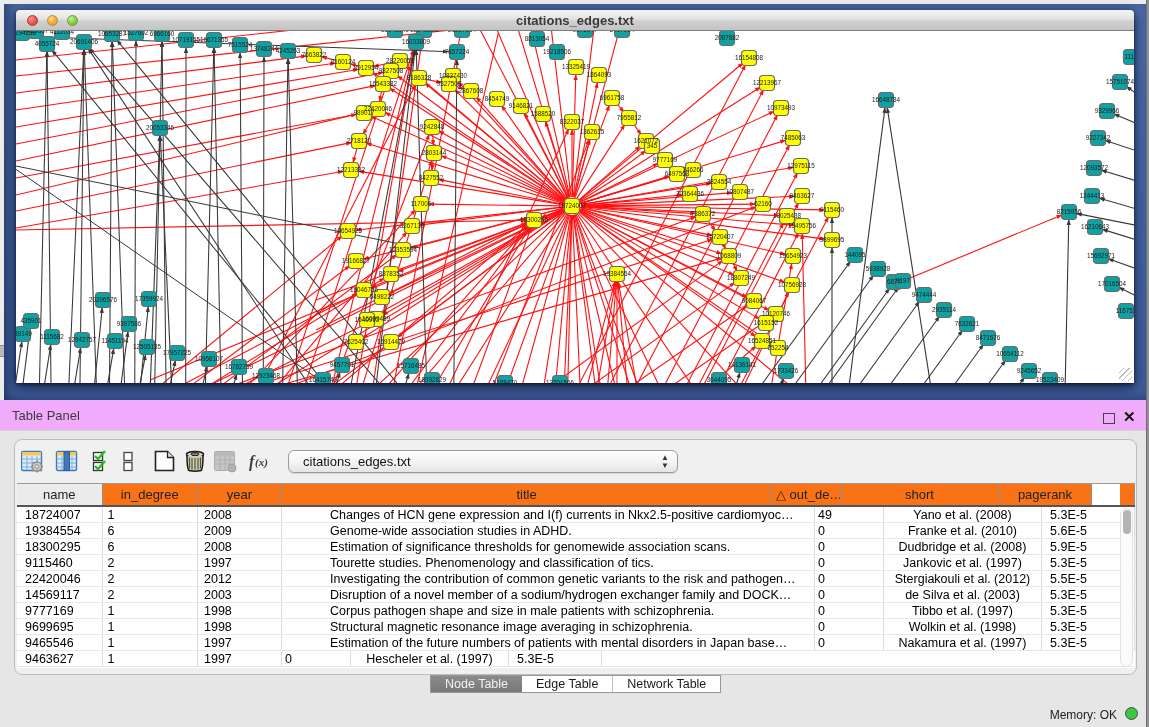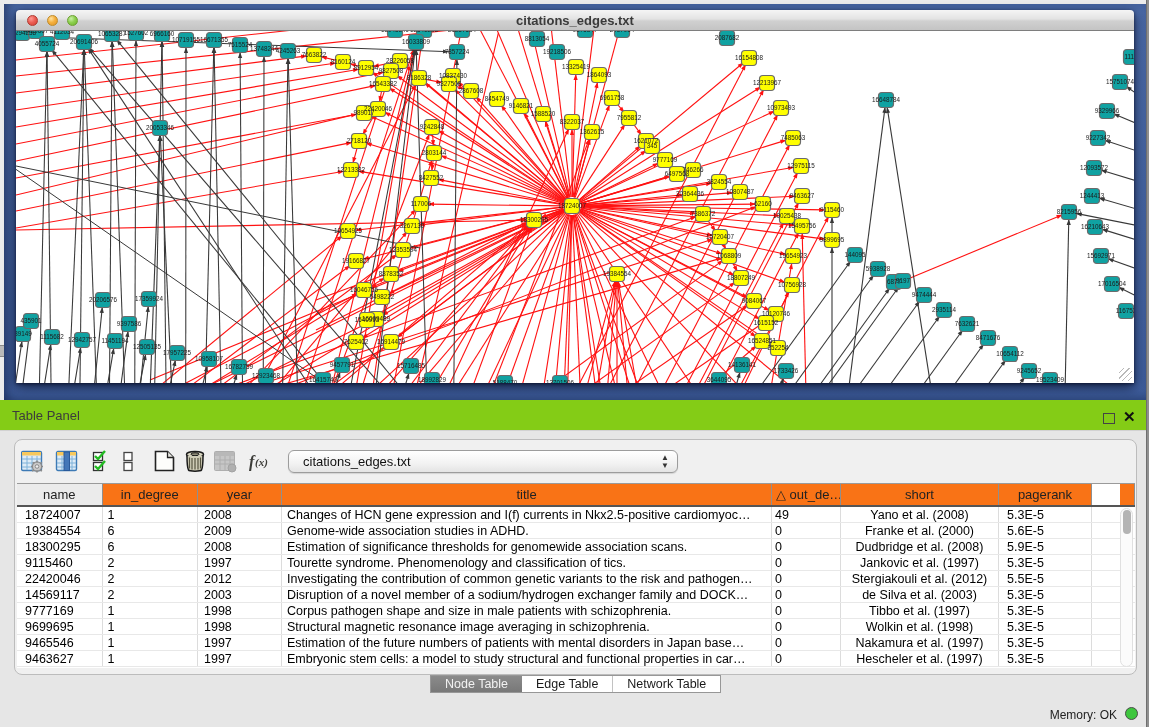--- a/index.html
+++ b/index.html
@@ -23,21 +23,21 @@
 .tl { position:absolute; top:4.5px; width:11px; height:11px; border-radius:50%; }
 #tl1 { left:11px; background:radial-gradient(circle at 35% 30%, #ff9a93 0%, #ec5f55 45%, #d33c30 100%); border:0.5px solid #b03a30;}
 #tl2 { left:31px; background:radial-gradient(circle at 35% 30%, #ffe3a0 0%, #f5b03e 45%, #df9328 100%); border:0.5px solid #c08b28;}
 #tl3 { left:51px; background:radial-gradient(circle at 35% 30%, #c9efa8 0%, #8ed04f 45%, #6cb42d 100%); border:0.5px solid #6da033;}
 #canvas { position:absolute; left:0; top:21px; width:1118px; height:352px;
   background:#ffffff; overflow:hidden; }
 #grip { position:absolute; right:2px; bottom:2px; width:13px; height:13px;
   background:repeating-linear-gradient(135deg, transparent 0 3px, #b9b9b9 3px 4px); }
 
 #panelbar { position:absolute; left:0; top:400px; width:1149px; height:31px;
-  background:#84cc16; border-bottom:1px solid #d2d2d2; }
+  background:#f0abfc; border-bottom:1px solid #d2d2d2; }
 #panelbar .t { position:absolute; left:12px; top:8px; font-size:13px; color:#3c3c3c; }
 #float-ic { position:absolute; left:1103px; top:413px; width:12px; height:11px;
   border:1.5px solid #444; }
 #close-ic { position:absolute; left:1123px; top:408px; font-size:15px; font-weight:bold; color:#111; }
 
 #container { position:absolute; left:14px; top:439px; width:1123px; height:236px;
   background:#f0f0f0; border:1px solid #bcbcbc; border-radius:8px; }
 
 
 .ic { position:absolute; top:450px; }
@@ -55,21 +55,21 @@
 #thead div { background:#f97316; border-right:1px solid #8f8f8f; text-align:center;
   line-height:21px; overflow:hidden; white-space:nowrap; }
 #thead .h0 { background:#ebebeb; }
 #tbody { position:absolute; left:17px; top:507px; width:1118px; height:161px;
   background:#fff; overflow:hidden; font-size:12.5px; color:#000; }
 .tr { display:flex; height:16px; line-height:16px; border-bottom:1px solid #e8e8e8; }
 .tr div { overflow:hidden; white-space:nowrap; border-right:1px solid #dcdcdc; }
 .c0 { width:85.5px; padding-left:8px; }
 .c1 { width:95.5px; padding-left:5px; }
 .c2 { width:84px;  padding-left:6px; }
-.c3 { width:490px; padding-left:5px; }
+.c3 { width:490px; padding-left:5px;margin-left:43px; }
 .c4 { width:69px;  padding-left:3px; }
 .c5 { width:158px; text-align:center; }
 .c6 { width:93px;  padding-left:8px; }
 #sb { position:absolute; left:1120px; top:508px; width:13px; height:159px;
   background:#fbfbfb; border:1px solid #e0e0e0; border-radius:7px; }
 #sb .thumb { position:absolute; left:1.5px; top:1px; width:8px; height:24px;
   background:#b4b4b4; border-radius:5px; }
 
 
 #tabs { position:absolute; left:430px; top:675px; height:18px; display:flex;
@@ -939,37 +939,37 @@
         <div class="c4">49</div>
         <div class="c5">Yano et al. (2008)</div>
         <div class="c6">5.3E-5</div>
       </div>
       <div class="tr">
         <div class="c0">19384554</div>
         <div class="c1">6</div>
         <div class="c2">2009</div>
         <div class="c3">Genome-wide association studies in ADHD.</div>
         <div class="c4">0</div>
-        <div class="c5">Franke et al. (2000)</div>
+        <div class="c5">Franke et al. (2010)</div>
         <div class="c6">5.6E-5</div>
       </div>
       <div class="tr">
         <div class="c0">18300295</div>
         <div class="c1">6</div>
         <div class="c2">2008</div>
         <div class="c3">Estimation of significance thresholds for genomewide association scans.</div>
         <div class="c4">0</div>
         <div class="c5">Dudbridge et al. (2008)</div>
         <div class="c6">5.9E-5</div>
       </div>
       <div class="tr">
         <div class="c0">9115460</div>
         <div class="c1">2</div>
         <div class="c2">1997</div>
-        <div class="c3">Tourette syndrome. Phenomenology and classification of tics.</div>
+        <div class="c3">Tourette studies. Phenomenology and classification of tics.</div>
         <div class="c4">0</div>
         <div class="c5">Jankovic et al. (1997)</div>
         <div class="c6">5.3E-5</div>
       </div>
       <div class="tr">
         <div class="c0">22420046</div>
         <div class="c1">2</div>
         <div class="c2">2012</div>
         <div class="c3">Investigating the contribution of common genetic variants to the risk and pathogen…</div>
         <div class="c4">0</div>
@@ -1009,21 +1009,20 @@
         <div class="c2">1997</div>
         <div class="c3">Estimation of the future numbers of patients with mental disorders in Japan base…</div>
         <div class="c4">0</div>
         <div class="c5">Nakamura et al. (1997)</div>
         <div class="c6">5.3E-5</div>
       </div>
       <div class="tr">
         <div class="c0">9463627</div>
         <div class="c1">1</div>
         <div class="c2">1997</div>
-        <div class="c3">Embryonic stem cells: a model to study structural and functional properties in car…</div>
         <div class="c4">0</div>
         <div class="c5">Hescheler et al. (1997)</div>
         <div class="c6">5.3E-5</div>
       </div>
     </div>
   <div id="sb">
       <div class="thumb"></div>
     </div>
   <div id="tabs">
     <div class="sel">Node Table</div>

